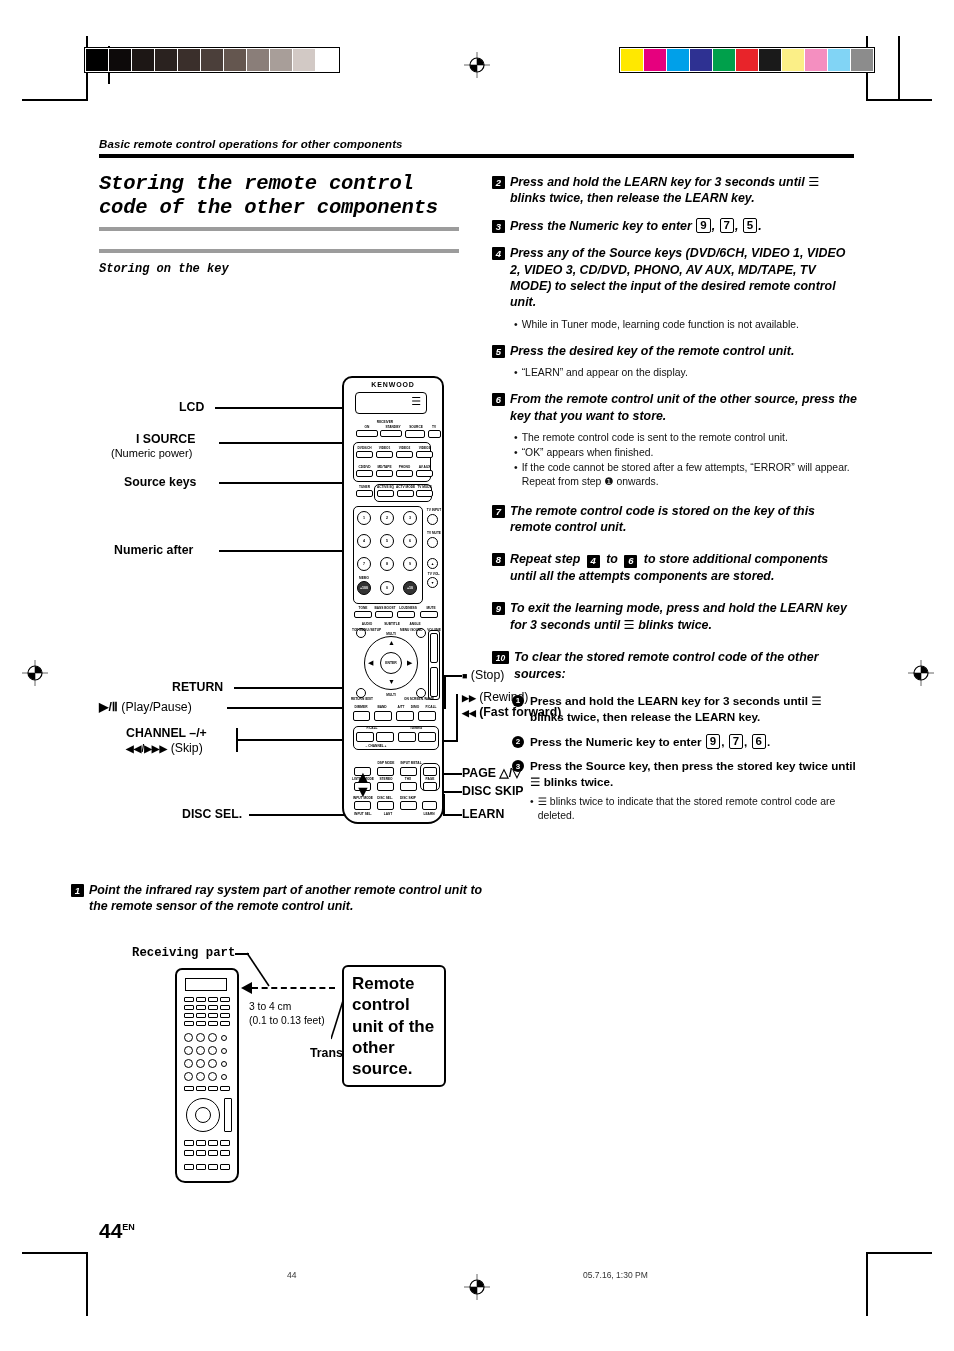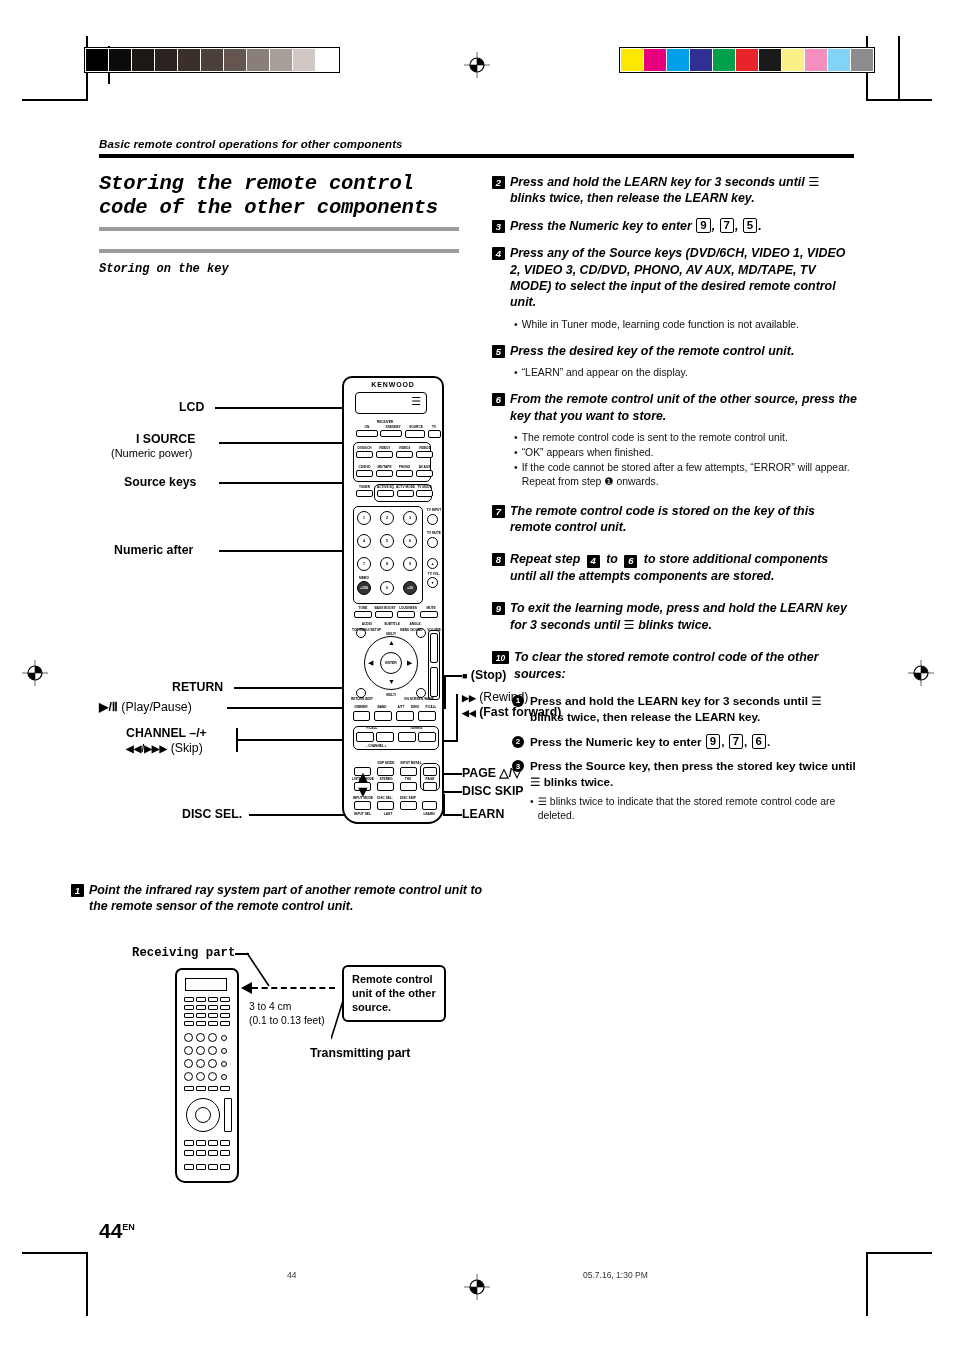--- a/index.html
+++ b/index.html
@@ -90,21 +90,21 @@
   .mini-remote .mlcd { position:absolute; left:8px; top:8px; width:42px; height:13px; border:1.4px solid #000; }
   .mk { position:absolute; border:1.2px solid #000; border-radius:1px; }
   .mc { position:absolute; border:1.2px solid #000; border-radius:50%; }
 
   .dash-line { position:absolute; border-top:2px dashed #000; }
   .arrowhead { position:absolute; width:0;height:0;
                border-top:6px solid transparent; border-bottom:6px solid transparent; }
 
   .bubble {
     position:absolute; border:2px solid #000; border-radius:6px; background:#fff;
-    font-size:11px; font-weight:bold; line-height:1.25; padding:6px 8px;
+    font-size:17px; font-weight:bold; line-height:1.25; padding:6px 8px;
   }
   .dim-txt { position:absolute; font-size:10.3px; line-height:1.35; white-space:nowrap; }
 
   
   .col-right { position:absolute; left:492px; top:174px; width:365px; }
   .step { display:flex; margin-bottom:11px; }
   .step-num {
     flex:0 0 auto; width:13px; height:13px; background:#000; color:#fff;
     font-size:9.5px; font-weight:bold; font-style:italic;
     display:flex; align-items:center; justify-content:center;
@@ -265,21 +265,21 @@
     </div>
     <div class="leadv" style="left:137px;top:368px;height:24px;"></div>
     <div class="lead" style="left:137px;top:379px;width:108px;"></div>
 
     <div class="callout" style="left:83px;top:447px;">DISC SEL.</div>
     <div class="lead" style="left:150px;top:454px;width:100px;"></div>
     <div class="leadv" style="left:249px;top:430px;height:25px;"></div>
 
     <div class="callout" style="left:363px;top:308px;">
       <span style="font-size:9px;">■</span>
-      <span style="font-weight:bold;">(Stop)</span>
+      <span style="font-weight:normal;">(Stop)</span>
     </div>
     <div class="lead" style="left:345px;top:315px;width:18px;"></div>
     <div class="leadv" style="left:345px;top:315px;height:34px;"></div>
 
     <div class="callout" style="left:363px;top:330px;">
       <span style="font-size:9px;">▶▶</span>
       <span style="font-weight:normal;">(Rewind)</span>
     </div>
     <div class="callout" style="left:363px;top:345px;">
       <span style="font-size:9px;">◀◀</span>

